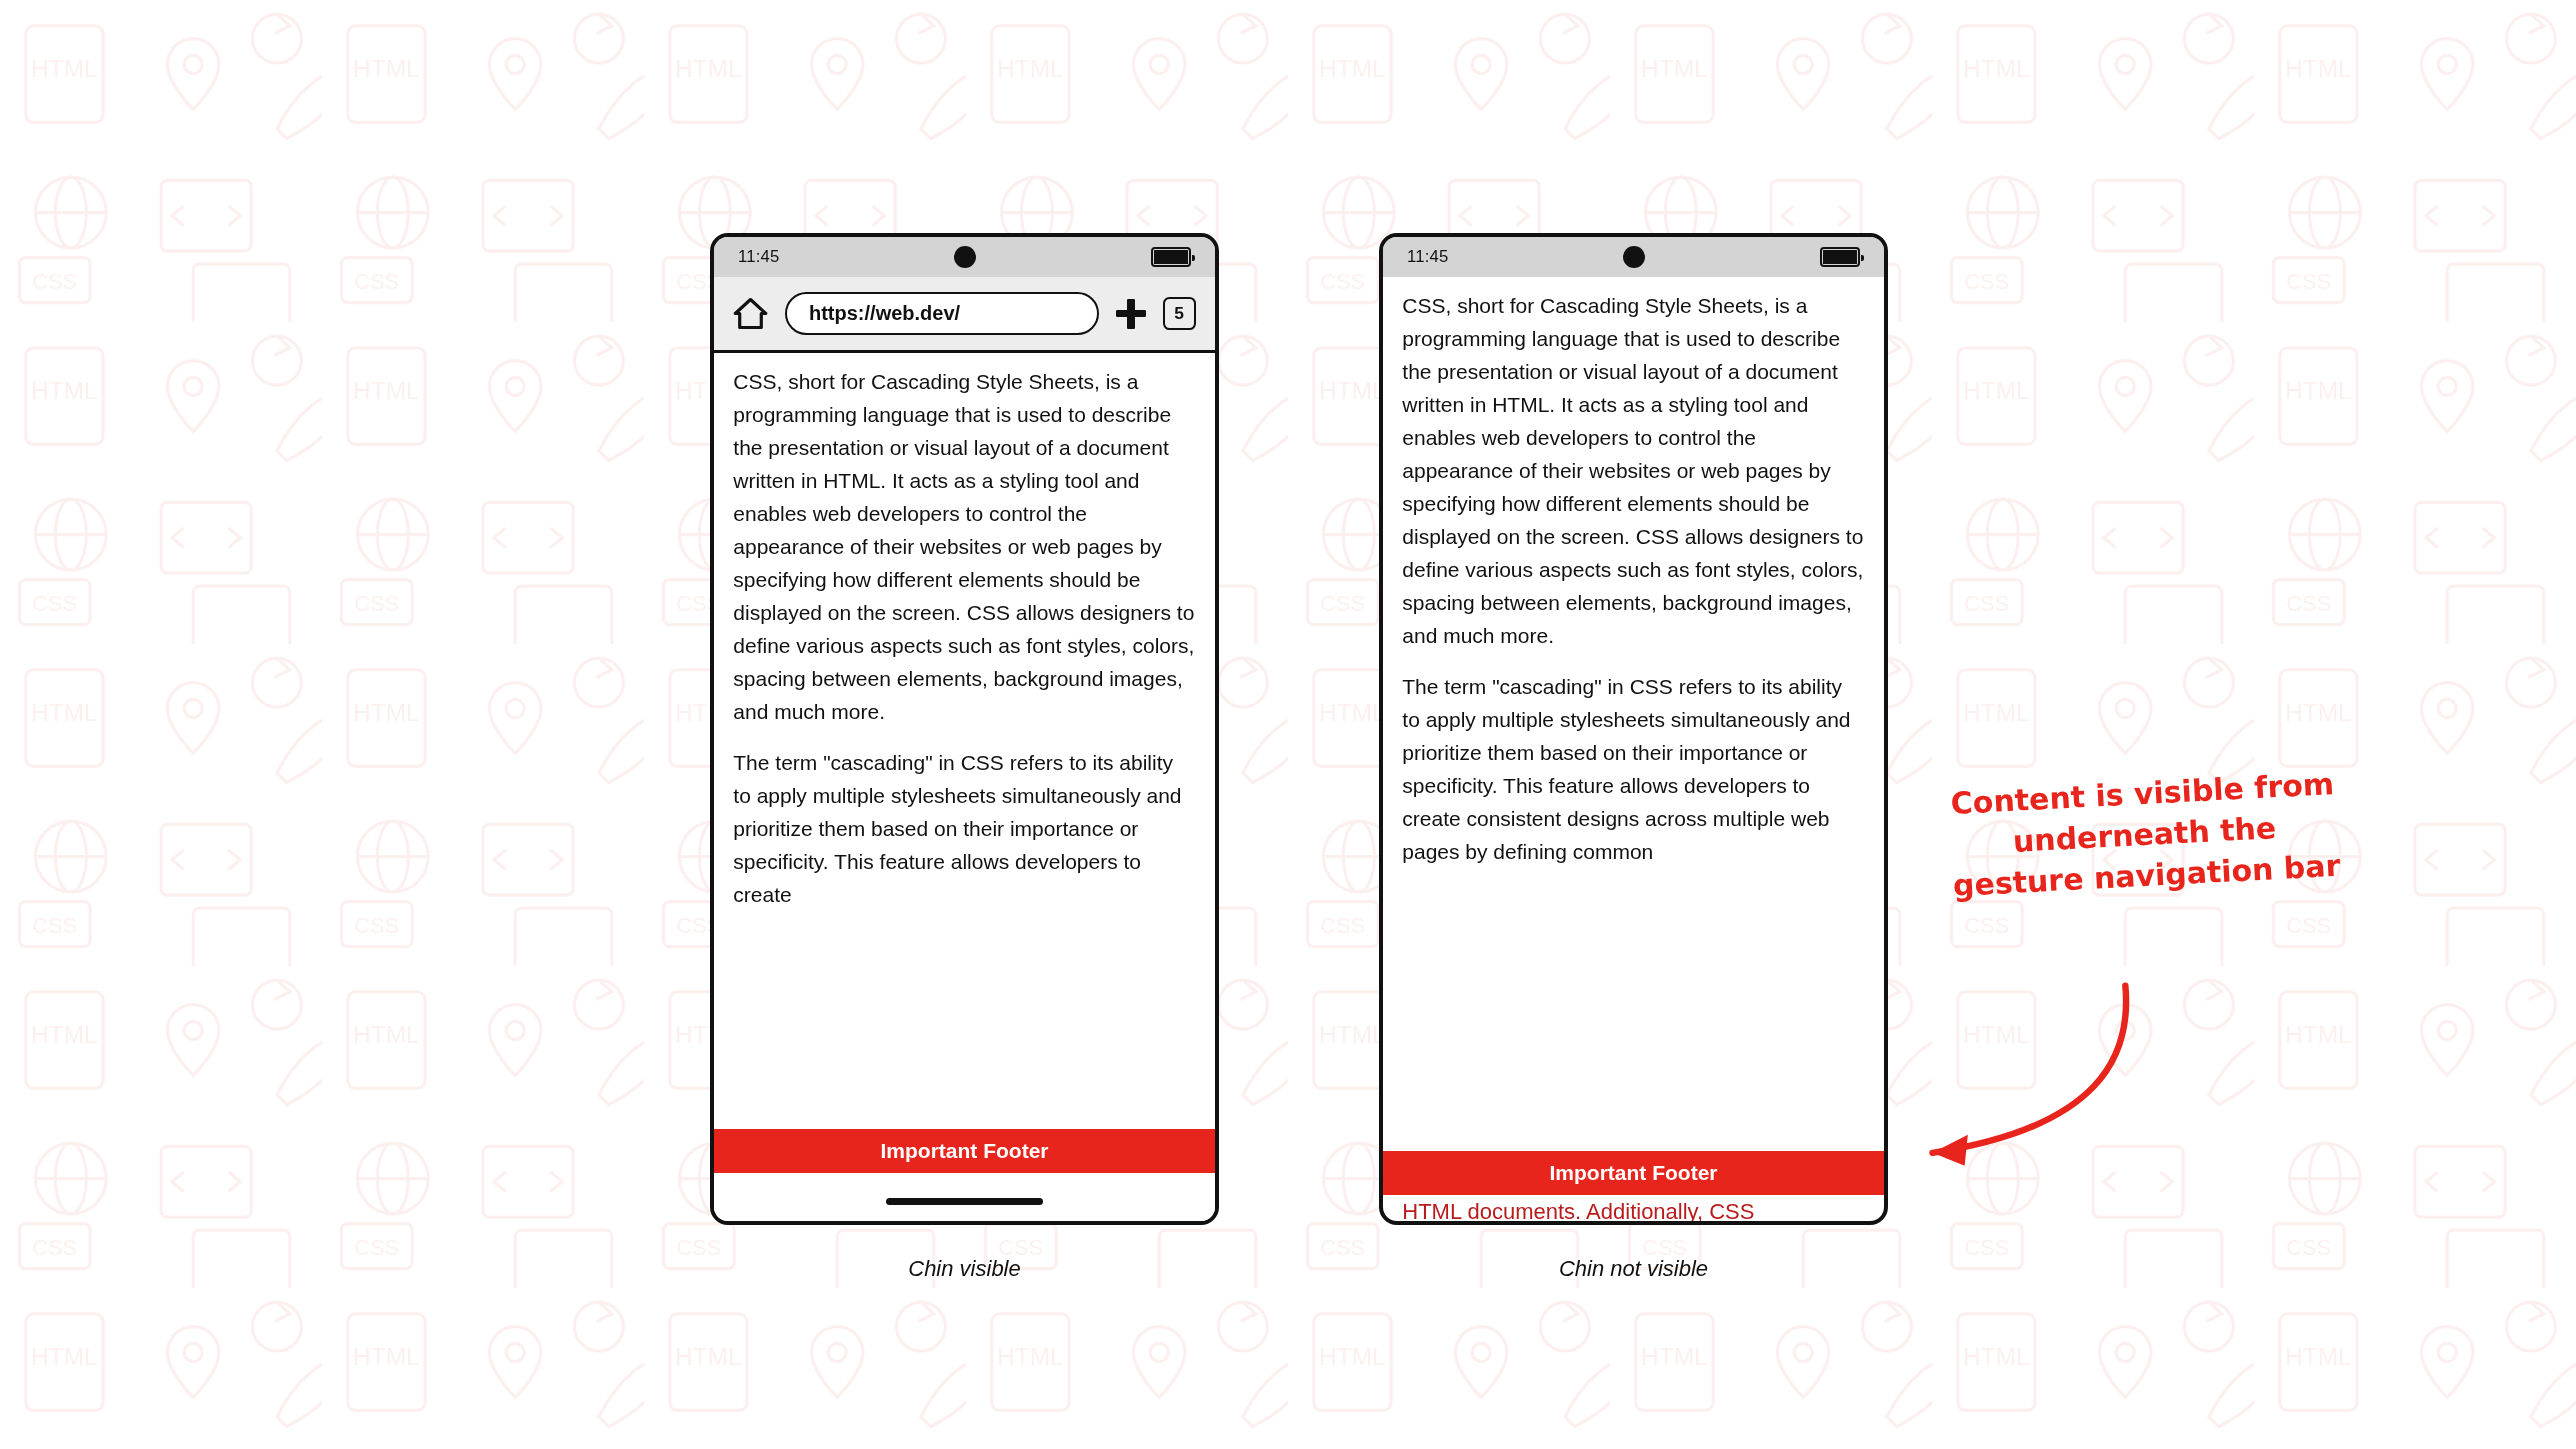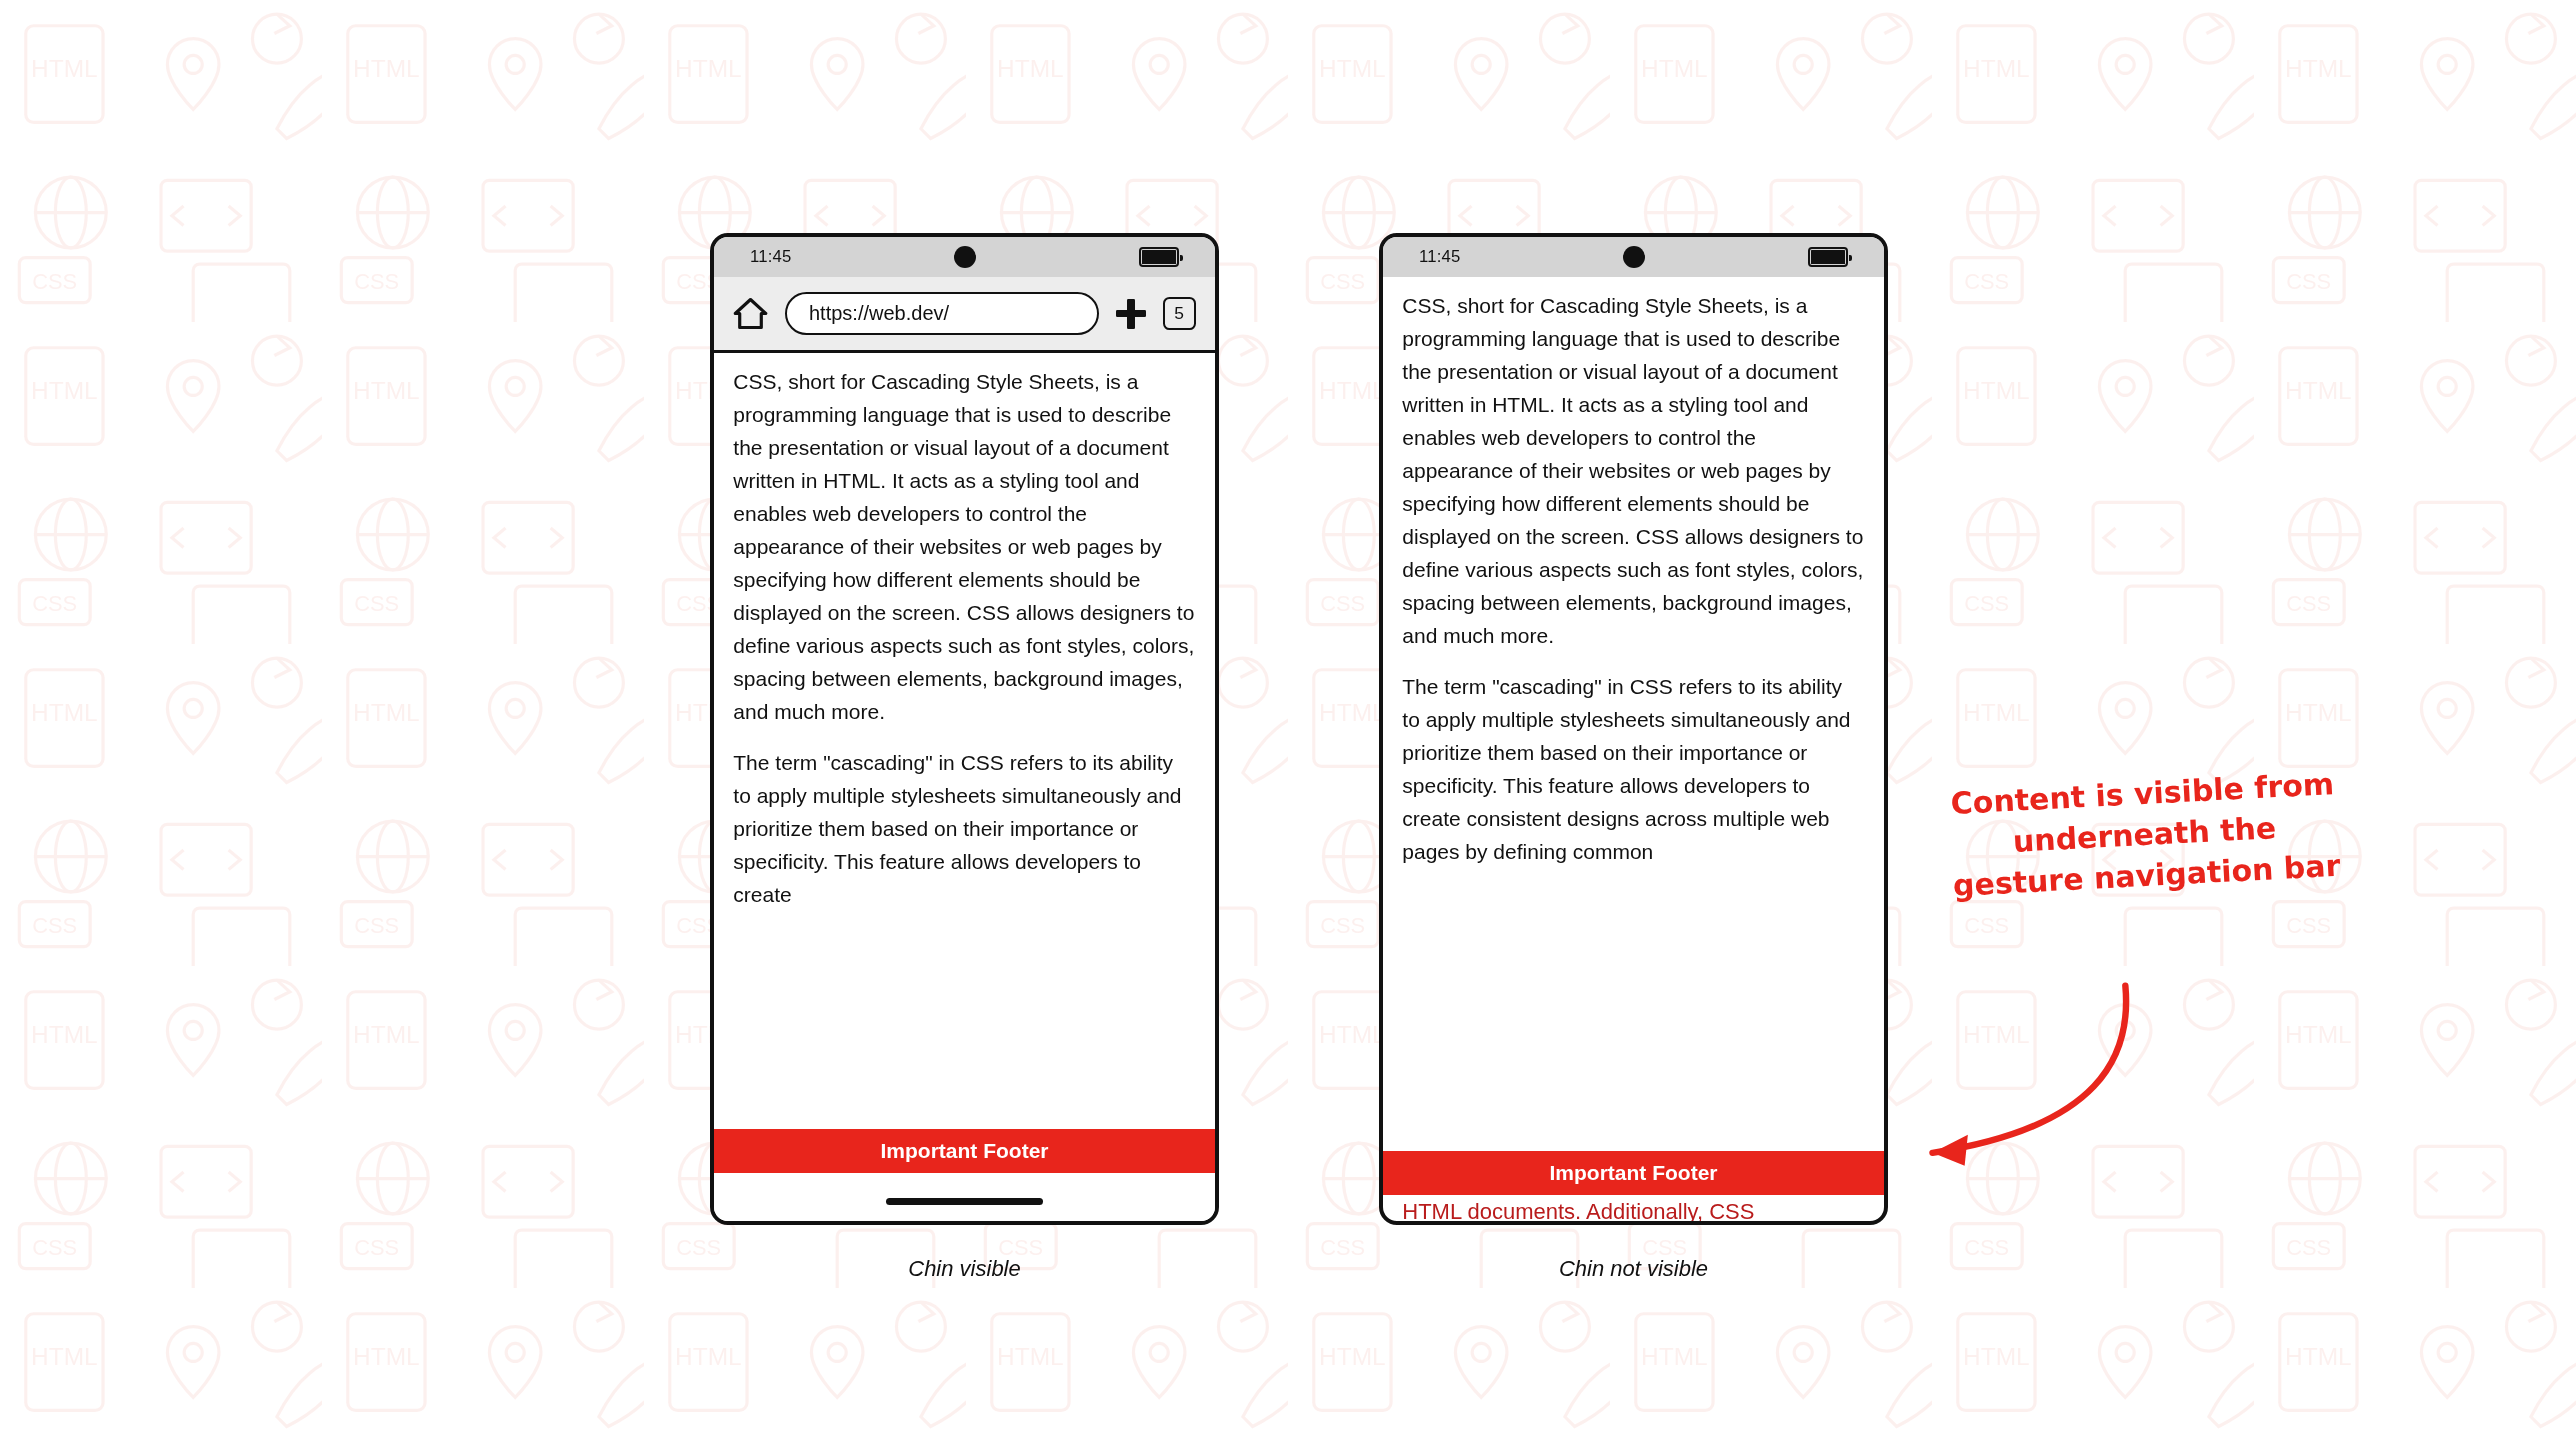--- a/index.html
+++ b/index.html
@@ -51,21 +51,21 @@
     width: 509px;
     height: 992px;
   }
 
   .status-bar {
     height: 40px;
     background: #d4d4d4;
     display: flex;
     align-items: center;
     justify-content: space-between;
-    padding: 0 36px;
+    padding: 0 24px;
     position: relative;
     box-sizing: border-box;
   }
   .status-time {
     font-size: 16.7px;
     color: #111;
     font-weight: 400;
     letter-spacing: 0.2px;
   }
   .status-camera {
@@ -103,20 +103,21 @@
   
   .browser-bar {
     height: 76px;
     background: #ededed;
     border-bottom: 3.2px solid #111;
     display: flex;
     align-items: center;
     gap: 16.7px;
     padding: 0 19.3px;
     box-sizing: border-box;
+    font-weight: bold;
   }
   .home-icon svg { display: block; }
   .url-pill {
     flex: 1;
     height: 43px;
     border: 2.6px solid #111;
     border-radius: 22px;
     background: #ffffff;
     display: flex;
     align-items: center;

